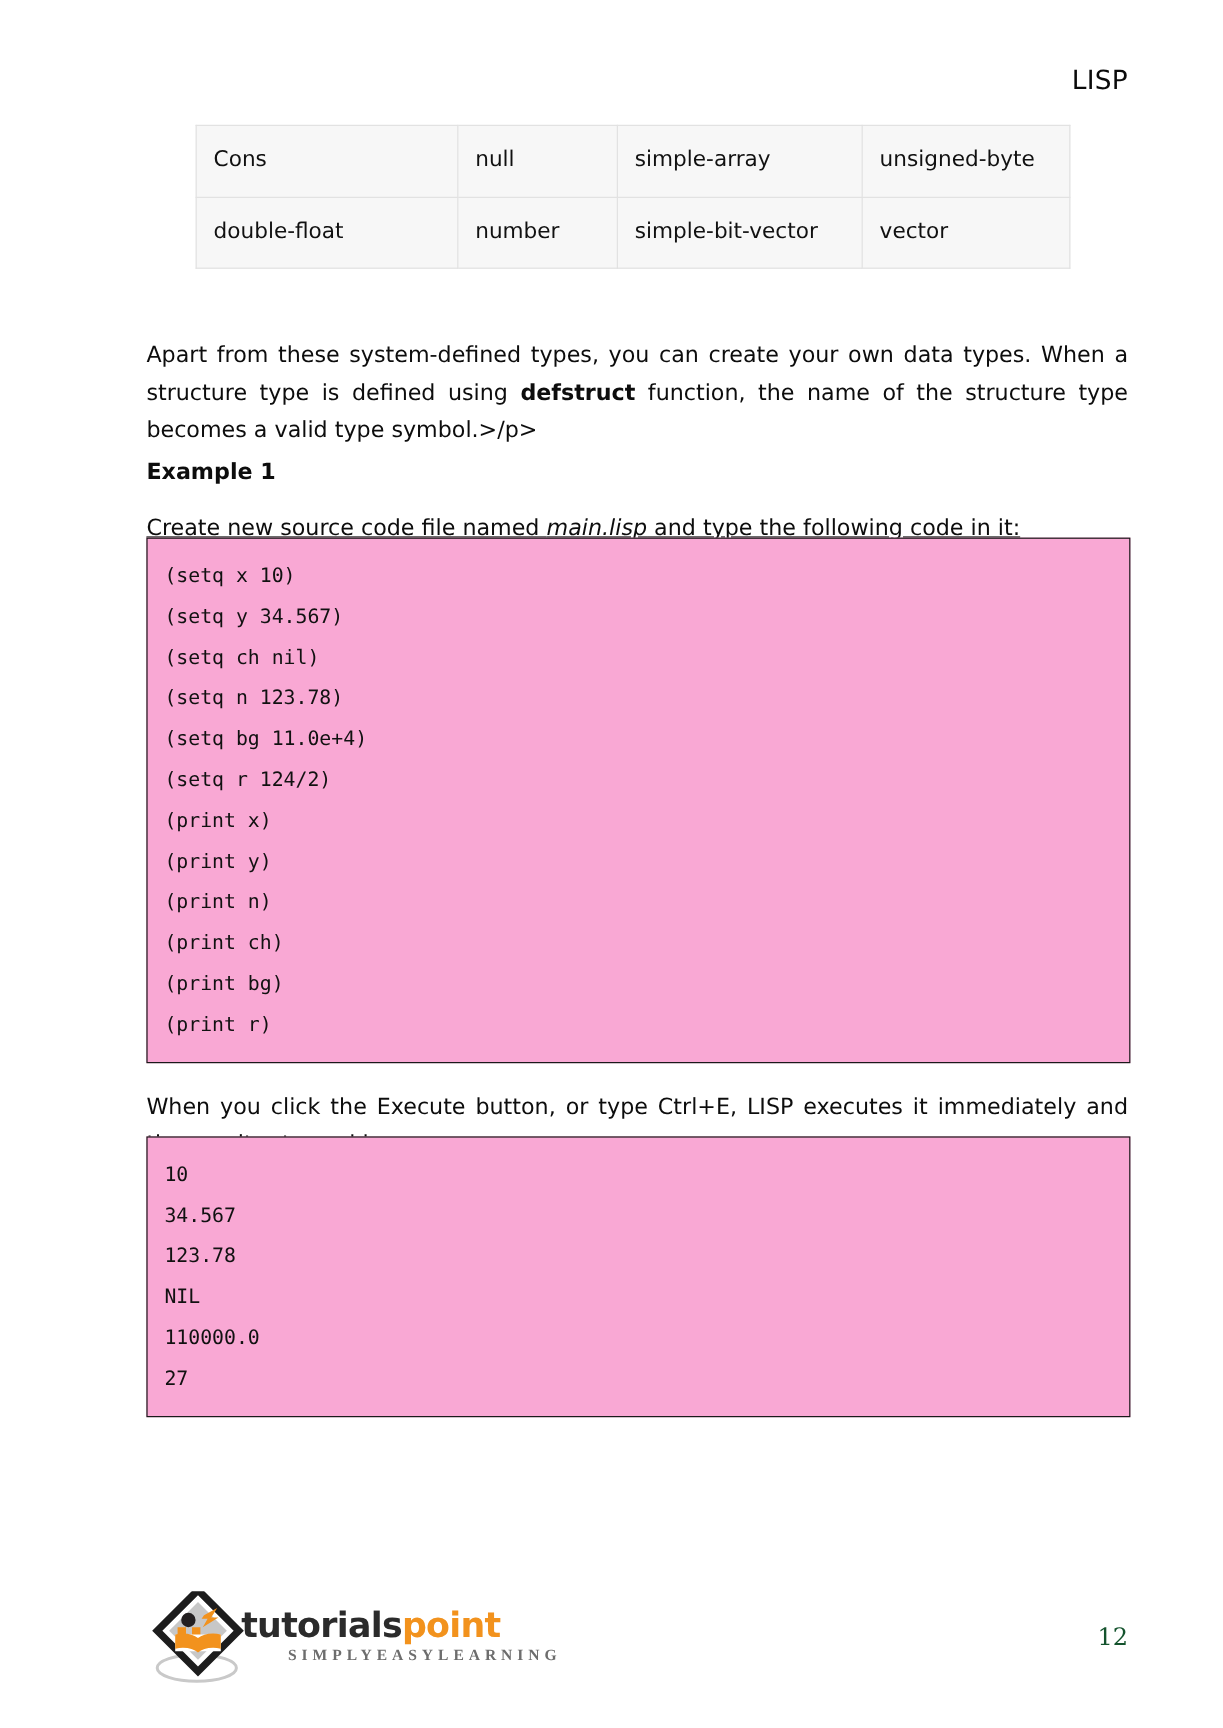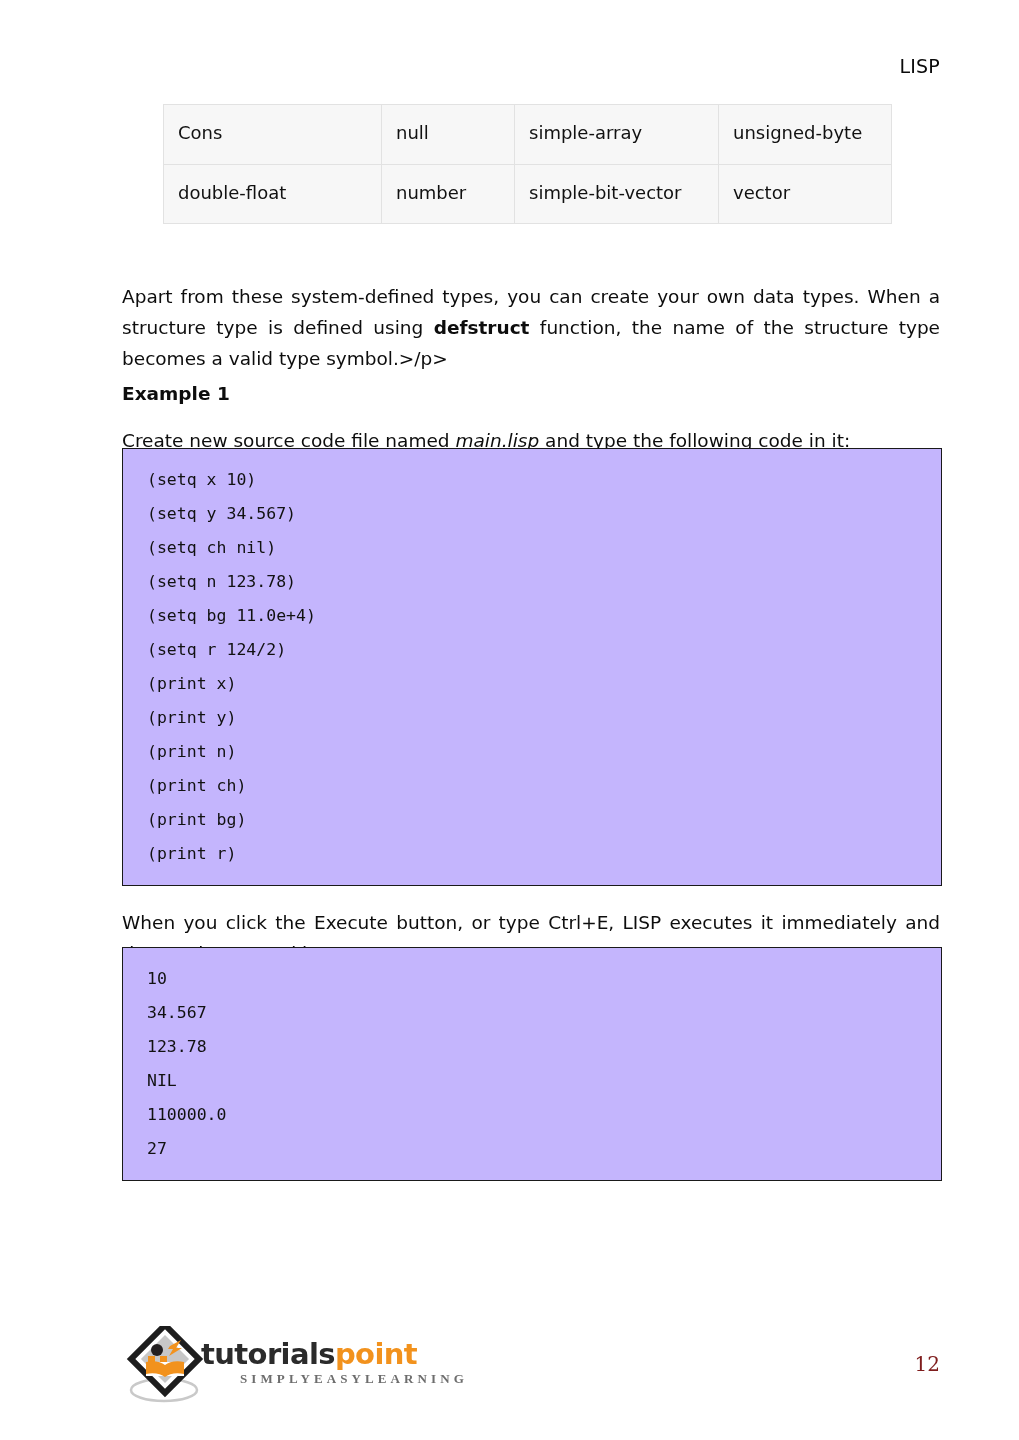--- a/index.html
+++ b/index.html
@@ -21,21 +21,21 @@
     width: 1019px;
     height: 1440px;
     box-sizing: border-box;
   }
 
   
   .header {
     position: absolute;
     top: 55px;
     right: 79px;
-    font-size: 19px;
+    font-size: 22px;
     letter-spacing: 0.2px;
     color: #0a0a0a;
   }
 
   
   .types-table {
     position: absolute;
     left: 163px;
     top: 104px;
     width: 728px;
@@ -77,23 +77,23 @@
   #heading-example { top: 365px; font-weight: bold; font-size: 18.5px; margin-top: 13px; }
   #para-create { top: 406px; text-decoration: underline; }
   #para-execute { top: 879px; margin-top: 28px; }
 
   
   .codebox {
     position: absolute;
     left: 122px;
     width: 820px;
     border: 1px solid #1a1a1a;
-    background: #c4b5fd;
+    background: #f9a8d4;
     box-sizing: border-box;
-    padding: 14px 0 14px 24px;
+    padding: 14px 0 14px 14px;
     font-family: "DejaVu Sans Mono", monospace;
     font-size: 16.5px;
     line-height: 34px;
     color: #111111;
   }
   #code-source { top: 448px; }
   #code-output { top: 947px; }
   .codebox .line { white-space: pre; }
 
   
@@ -135,21 +135,21 @@
     color: #6d6d6d;
     margin-left: 39px;
   }
 
   .page-number {
     position: absolute;
     right: 79px;
     top: 1352px;
     font-family: "DejaVu Serif", serif;
     font-size: 20px;
-    color: #7f1d1d;
+    color: #14532d;
     margin-left: 20px;
   }
 </style>
 </head>
 <body>
 
 <div class="page">
 
   <div class="header">LISP</div>
 

